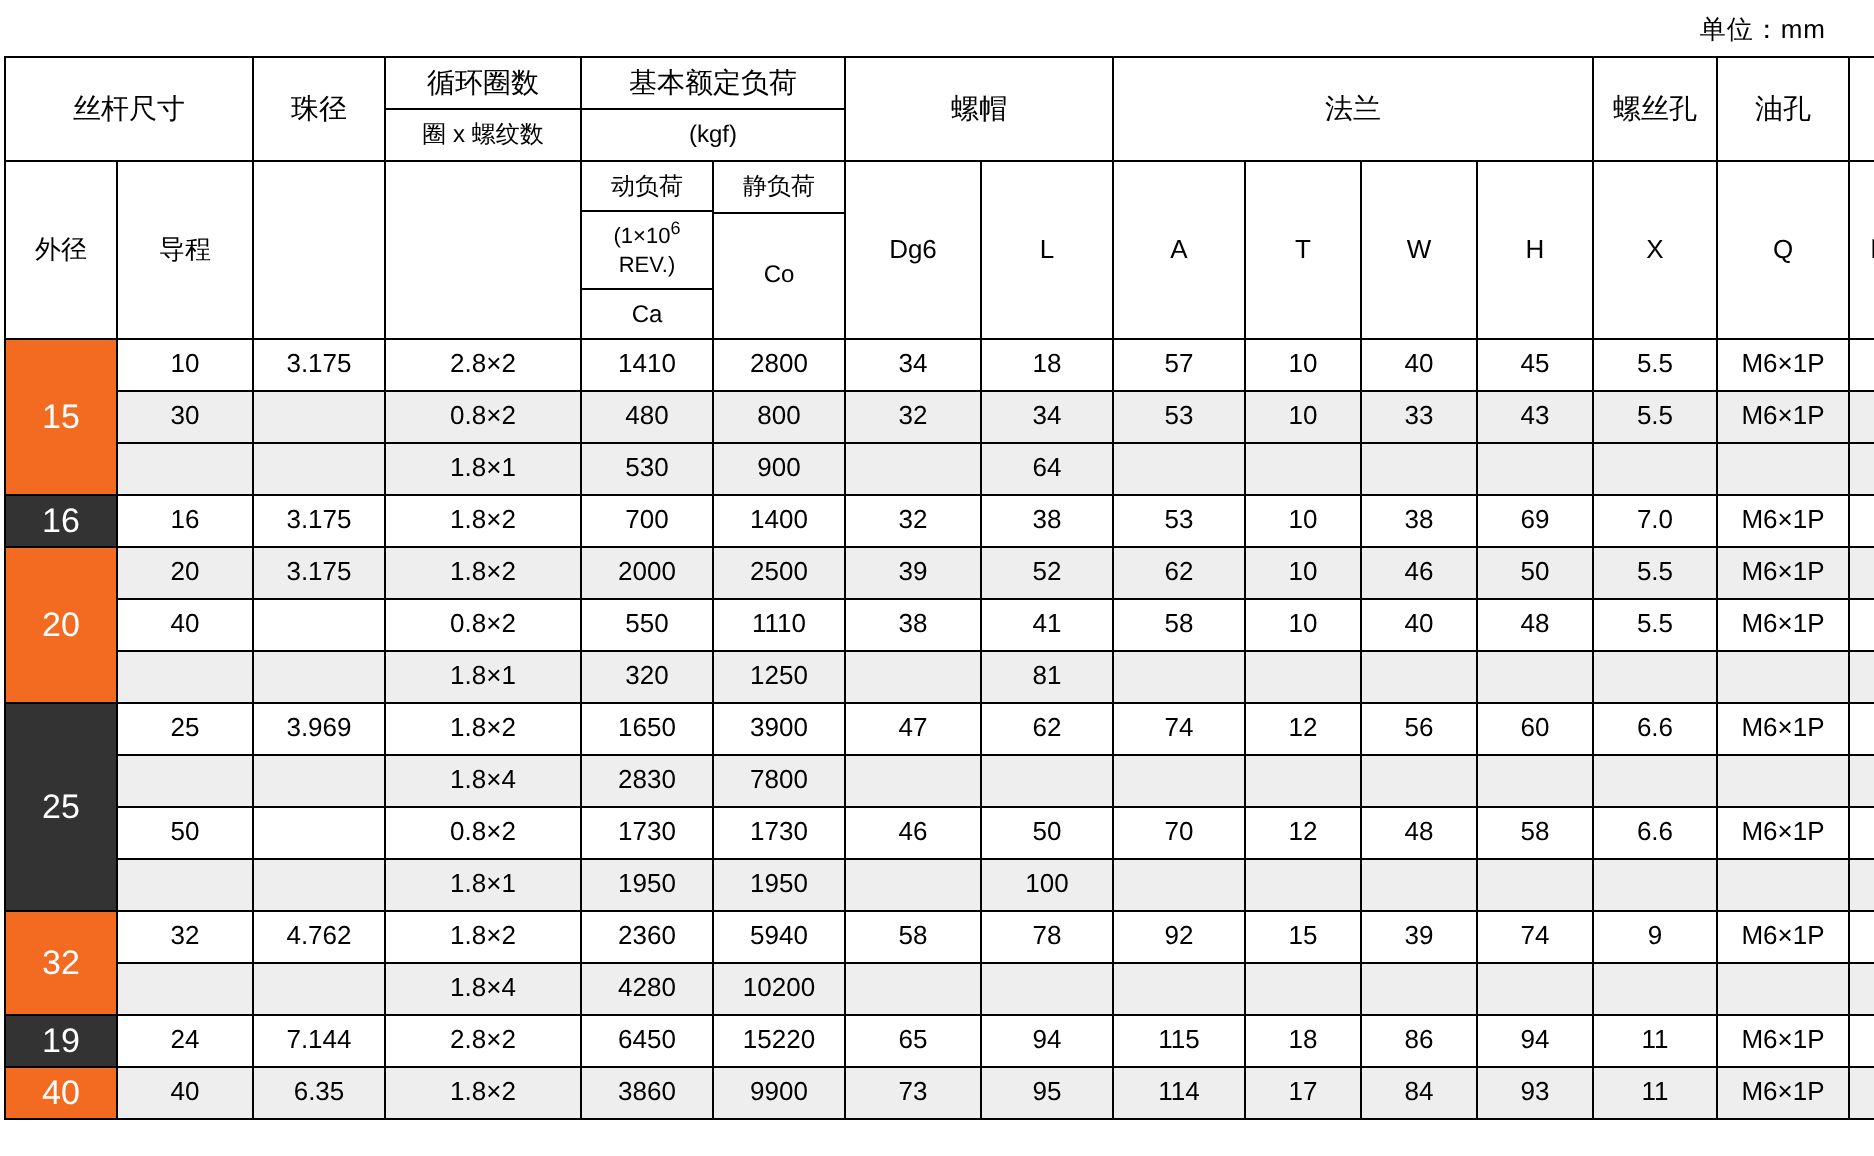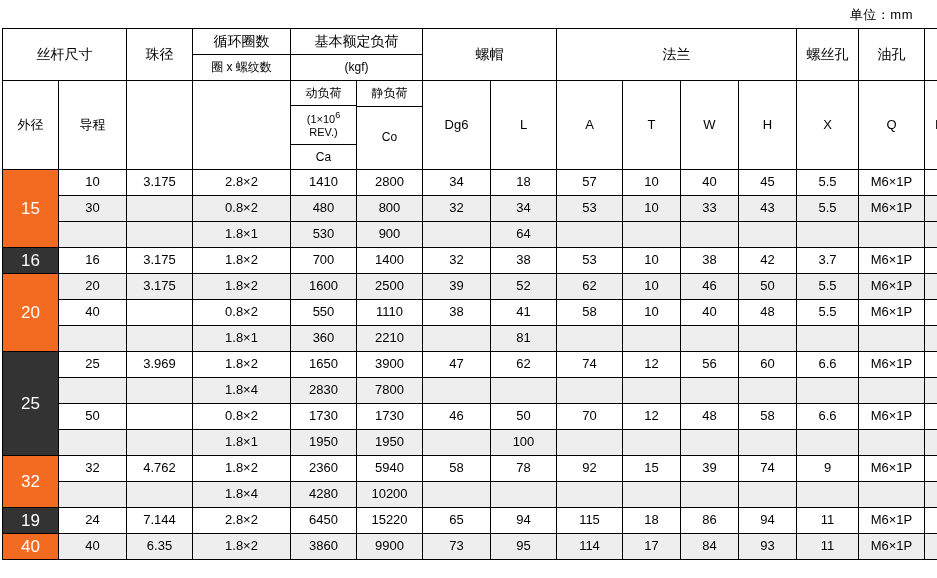--- a/index.html
+++ b/index.html
@@ -219,31 +219,31 @@
           <td class="white">16</td>
           <td class="white">3.175</td>
           <td class="white">1.8×2</td>
           <td class="white">700</td>
           <td class="white">1400</td>
           <td class="white">32</td>
           <td class="white">38</td>
           <td class="white">53</td>
           <td class="white">10</td>
           <td class="white">38</td>
-          <td class="white">42</td>
-          <td class="white">3.7</td>
+          <td class="white">69</td>
+          <td class="white">7.0</td>
           <td class="white">M6×1P</td>
           <td class="white">18</td>
         </tr>
         <tr class="row-h">
           <td rowspan="3" class="grp-orange">20</td>
           <td class="shade">20</td>
           <td class="shade">3.175</td>
           <td class="shade">1.8×2</td>
-          <td class="shade">1600</td>
+          <td class="shade">2000</td>
           <td class="shade">2500</td>
           <td class="shade">39</td>
           <td class="shade">52</td>
           <td class="shade">62</td>
           <td class="shade">10</td>
           <td class="shade">46</td>
           <td class="shade">50</td>
           <td class="shade">5.5</td>
           <td class="shade">M6×1P</td>
           <td class="shade">29</td>
@@ -261,22 +261,22 @@
           <td class="white">40</td>
           <td class="white">48</td>
           <td class="white">5.5</td>
           <td class="white">M6×1P</td>
           <td class="white">14</td>
         </tr>
         <tr class="row-h">
           <td class="shade"></td>
           <td class="shade"></td>
           <td class="shade">1.8×1</td>
-          <td class="shade">360</td>
-          <td class="shade">2210</td>
+          <td class="shade">320</td>
+          <td class="shade">1250</td>
           <td class="shade"></td>
           <td class="shade">81</td>
           <td class="shade"></td>
           <td class="shade"></td>
           <td class="shade"></td>
           <td class="shade"></td>
           <td class="shade"></td>
           <td class="shade"></td>
           <td class="shade">16</td>
         </tr>

